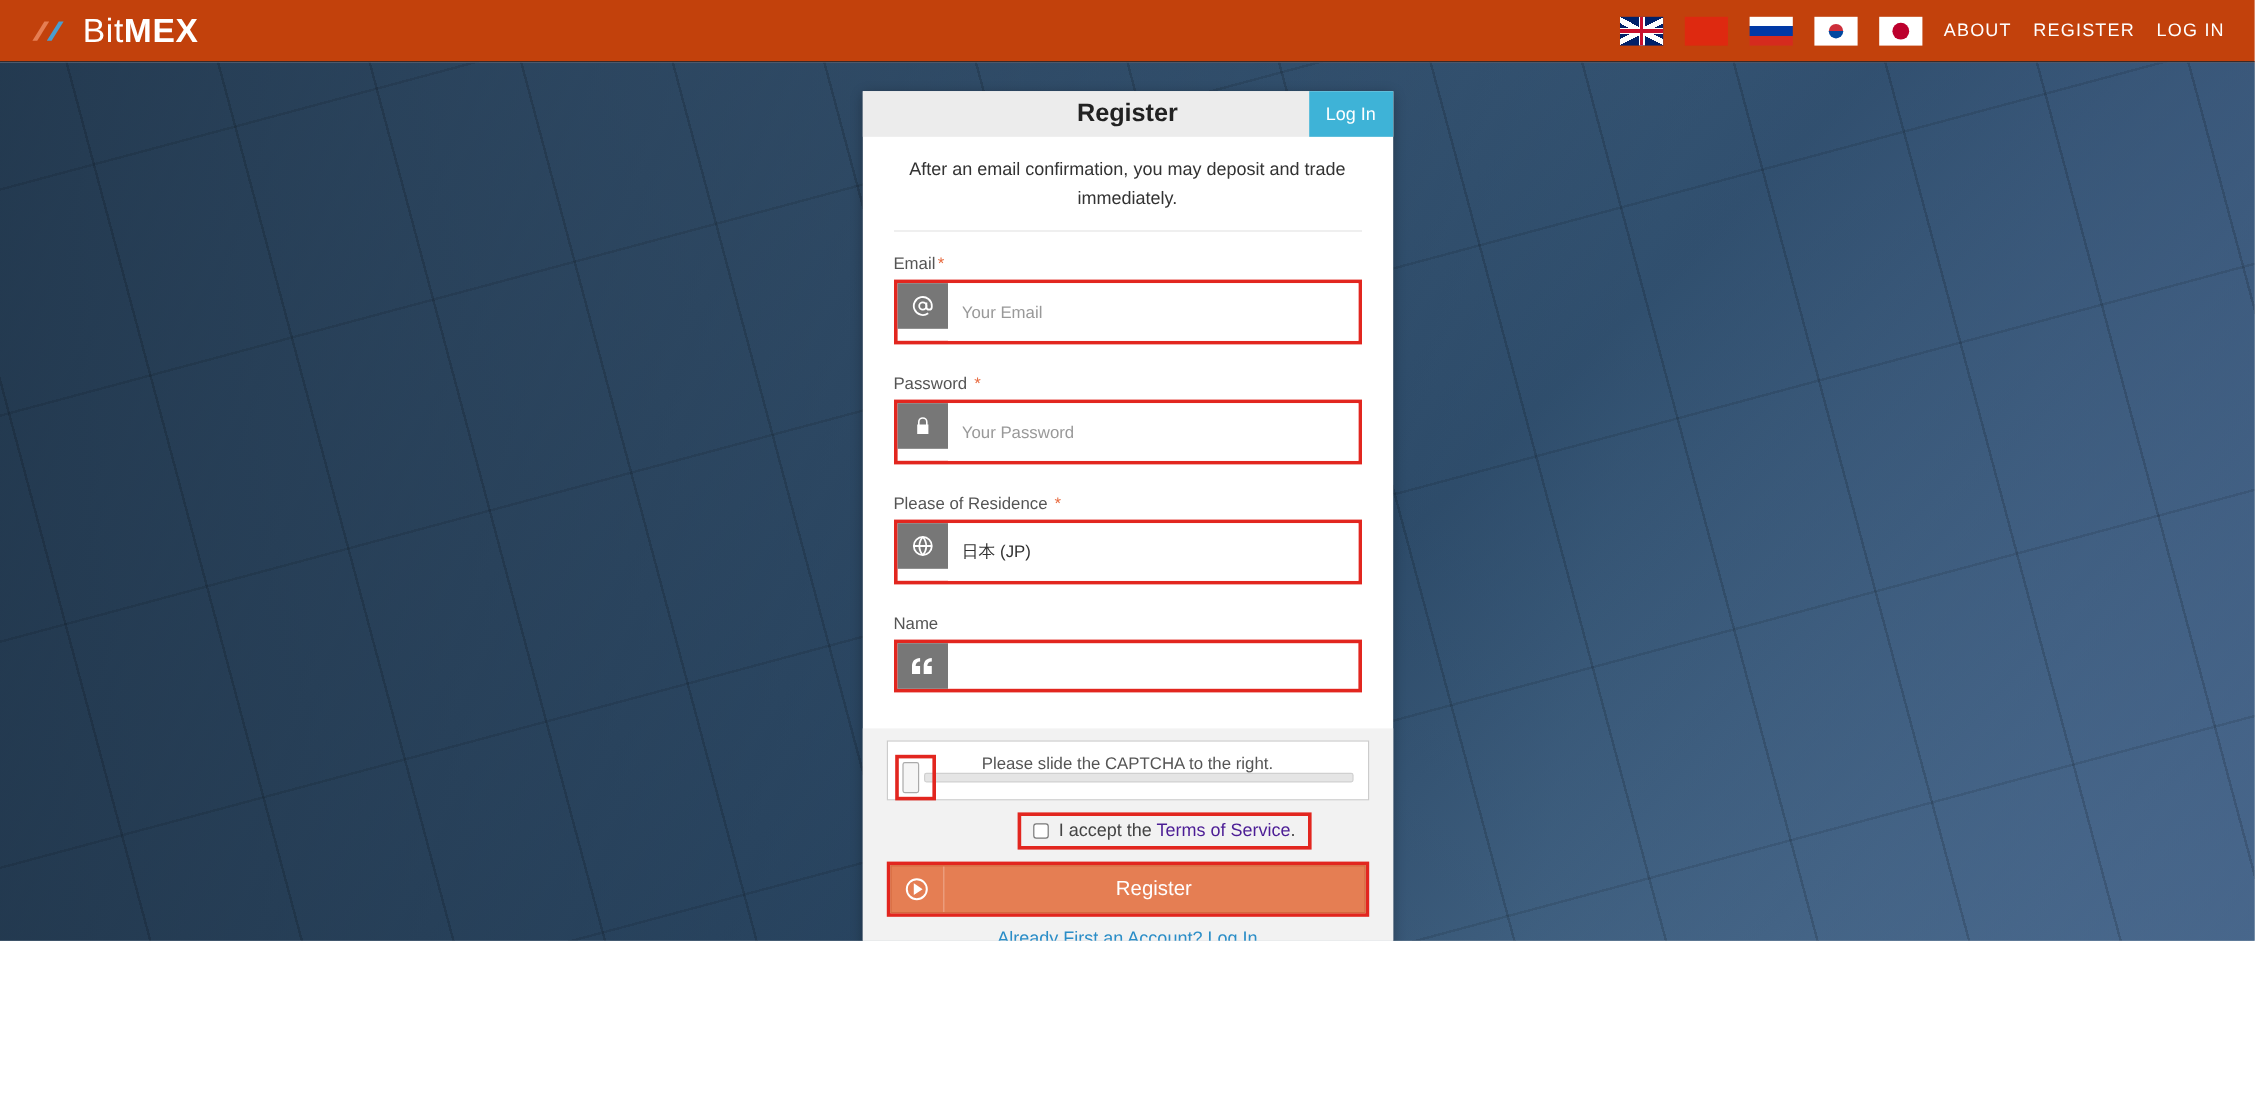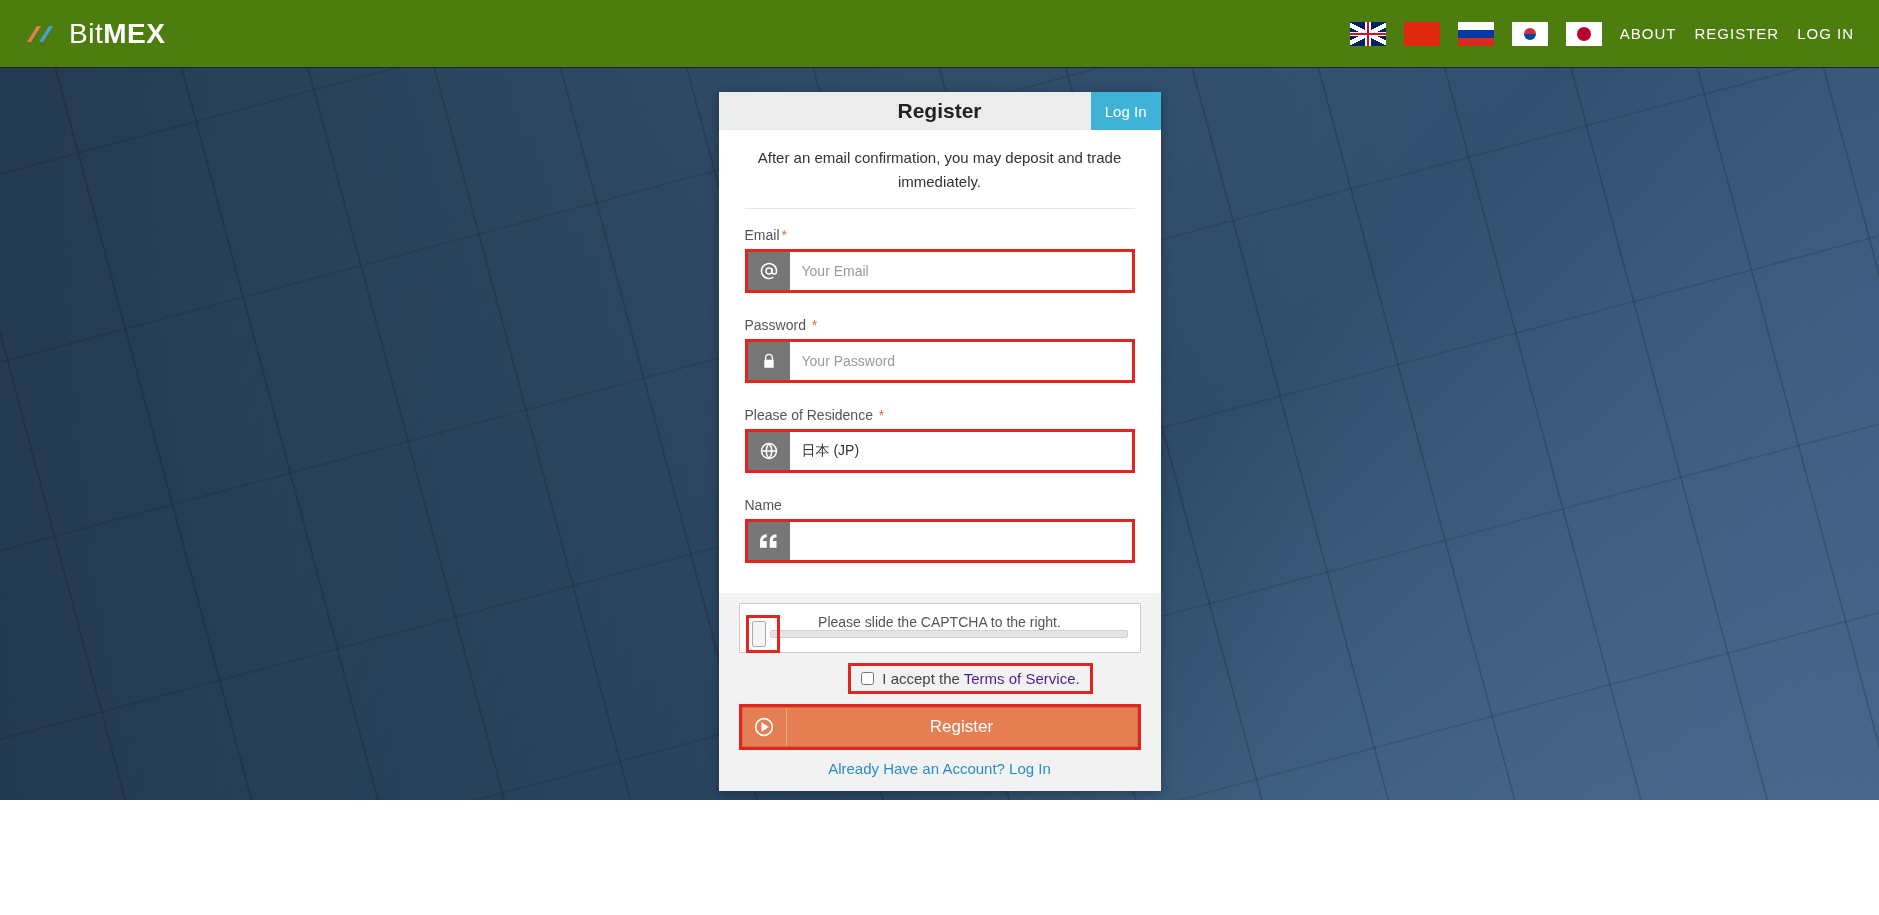--- a/index.html
+++ b/index.html
@@ -1,17 +1,17 @@
 <!DOCTYPE html>
 <html><head>
 <meta charset="utf-8">
 <style>
 *{box-sizing:border-box;margin:0;padding:0;}
 body{font-family:"Segoe UI",Arial,sans-serif;background:#fff;width:1879px;height:915px;overflow:hidden;}
-.header{background:#4d7c0f;height:68px;display:flex;align-items:center;padding:0 25px;border-bottom:1px solid #1a2530;}
+.header{background:#c2410c;height:52px;display:flex;align-items:center;padding:0 25px;border-bottom:1px solid #1a2530;}
 .logo{display:flex;align-items:center;gap:8px;}
 .logo-mark{position:relative;width:36px;height:28px;}
 .logo-text{color:#fff;font-size:28px;font-weight:300;letter-spacing:0.5px;}
 .logo-text b{font-weight:700;}
 .nav-right{margin-left:auto;display:flex;align-items:center;gap:18px;}
 .flag{width:36px;height:24px;cursor:pointer;}
 .nav-link{color:#fff;font-size:15px;font-weight:400;letter-spacing:1px;text-decoration:none;}
 .hero{position:relative;height:732px;background:linear-gradient(135deg,#3a5a7a 0%,#2a4560 30%,#1a3550 60%,#4a6a8a 100%);overflow:hidden;}
 .hero::before{content:"";position:absolute;inset:0;background:
  repeating-linear-gradient(75deg,transparent 0 120px,rgba(0,0,0,0.15) 120px 122px),
@@ -21,21 +21,21 @@
 .card-header{background:#ececec;height:38px;display:flex;align-items:center;position:relative;}
 .card-title{flex:1;text-align:center;font-size:21px;font-weight:700;color:#222;}
 .login-tab{position:absolute;right:0;top:0;height:38px;background:#3eb3d7;color:#fff;padding:0 14px;display:flex;align-items:center;font-size:15px;cursor:pointer;}
 .card-body{padding:16px 26px 8px;}
 .intro{text-align:center;color:#333;font-size:15px;line-height:1.6;padding-bottom:14px;border-bottom:1px solid #e5e5e5;margin-bottom:18px;}
 .field{margin-bottom:24px;}
 .label{display:block;color:#555;font-size:14px;margin-bottom:6px;}
 .req{color:#e86a3f;margin-left:2px;}
 .input-group{display:flex;border:3px solid #e2261f;}
 .input-icon{width:42px;height:38px;background:#777;display:flex;align-items:center;justify-content:center;flex-shrink:0;}
-.input-box{flex:1;height:38px;border:none;padding:0 12px;font-size:14px;color:#333;outline:none;}
+.input-box{flex:1;height:48px;border:none;padding:0 12px;font-size:14px;color:#333;outline:none;}
 .input-box::placeholder{color:#999;}
 .split{display:flex;flex:1;}
 .split input{flex:1;min-width:0;}
 .split input:first-child{border-right:1px solid #ccc;}
 .footer-area{background:#f2f2f2;padding:10px 20px 14px;}
 .captcha{background:#fff;border:1px solid #ccc;padding:10px 12px 14px;margin-bottom:10px;position:relative;}
 .captcha-text{text-align:center;color:#555;font-size:14px;margin-bottom:0;}
 .slider-wrap{position:relative;}
 .slider-track{height:8px;background:#e5e5e5;border:1px solid #d0d0d0;border-radius:2px;margin-left:18px;}
 .slider-handle{position:absolute;left:0;top:-9px;width:14px;height:26px;background:#f5f5f5;border:1px solid #aaa;border-radius:2px;cursor:grab;}
@@ -180,19 +180,19 @@
             <svg width="20" height="20" viewBox="0 0 24 24" fill="none" stroke="#fff" stroke-width="2">
                 <circle cx="12" cy="12" r="10"></circle>
                 <path d="M10 8l6 4-6 4V8z" fill="#fff"></path>
               </svg>
           </span>
           <span class="register-btn-text">Register</span>
         </button>
       </div>
 
       <div class="already">
-        <a><span>Already Have an Account? </span><span>Log In</span></a>
+        <a><span>Already First an Account? </span><span>Log In</span></a>
       </div>
     </div>
   </div>
 </div>
 
 <div class="below"></div>
 
 </body></html>

